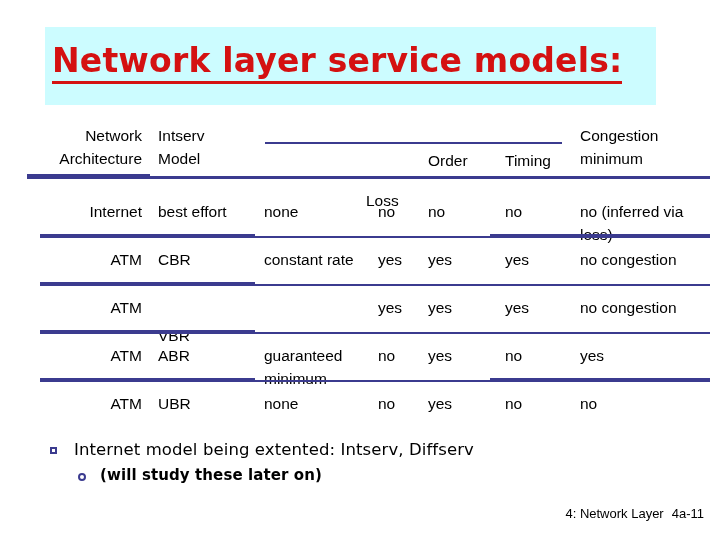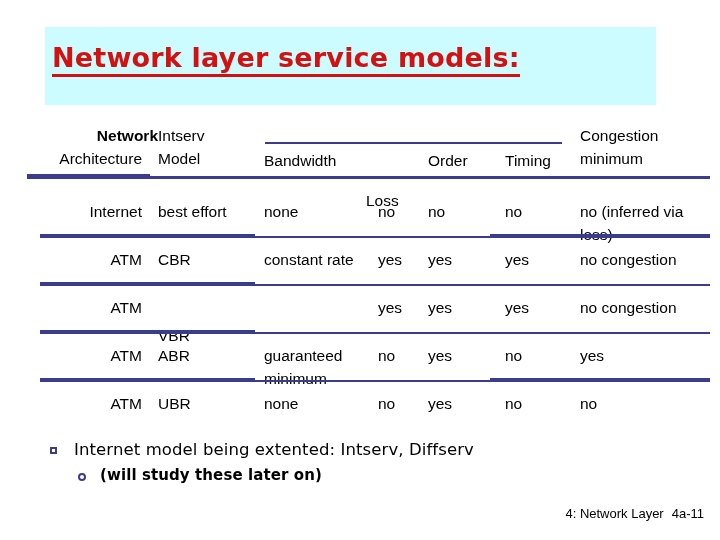--- a/index.html
+++ b/index.html
@@ -29,21 +29,21 @@
     top: 27px;
     width: 611px;
     height: 78px;
     background: #ccfcff;
   }
   #title-text {
     position: absolute;
     left: 52px;
     top: 44px;
     font-family: "DejaVu Sans", sans-serif;
-    font-size: 27px;
+    font-size: 33px;
     font-weight: bold;
     color: #d41111;
     letter-spacing: 0.2px;
     white-space: nowrap;
     border-bottom: 3px solid #d41111;
     padding-bottom: 2px;
     line-height: 1.05;
   }
 
   
@@ -120,29 +120,28 @@
   }
 </style>
 </head>
 <body>
 
 <div id="slide">
 
   <div id="title-banner"></div>
   <div id="title-text">Network layer service models:</div>
 
-  <div class="cell hdr right" style="left:44px; top:124px; width:114px;font-weight:bold;">Network</div>
+  <div class="cell hdr right" style="left:28px; top:124px; width:114px;">Network</div>
   <div class="cell hdr right" style="left:16px; top:147px; width:126px;">Architecture</div>
 
   <div class="cell hdr" style="left:158px; top:124px;">Intserv</div>
   <div class="cell hdr" style="left:158px; top:147px;text-align:right;">Model</div>
 
   <div class="rule" style="left:265px; top:142px; width:297px; height:2px;"></div>
 
-  <div class="cell hdr" style="left:264px; top:149px;">Bandwidth</div>
   <div class="cell hdr" style="left:366px; top:149px;margin-top:40px;">Loss</div>
   <div class="cell hdr" style="left:428px; top:149px;">Order</div>
   <div class="cell hdr" style="left:505px; top:149px;">Timing</div>
 
   <div class="cell hdr" style="left:580px; top:124px;">Congestion</div>
   <div class="cell hdr" style="left:580px; top:147px;">minimum</div>
 
   <div class="rule" style="left:27px; top:176px; width:683px; height:3px;"></div>
   <div class="rule" style="left:27px; top:174px; width:123px; height:5px;"></div>
 

